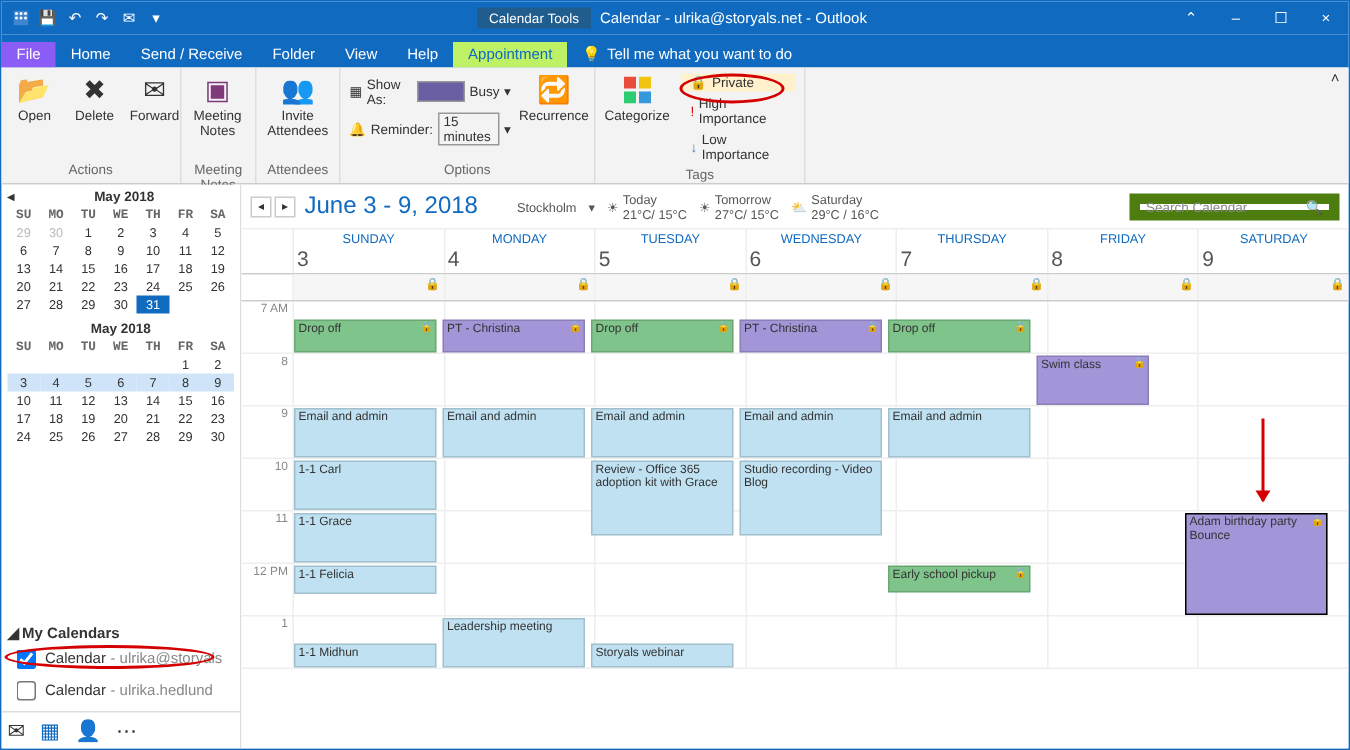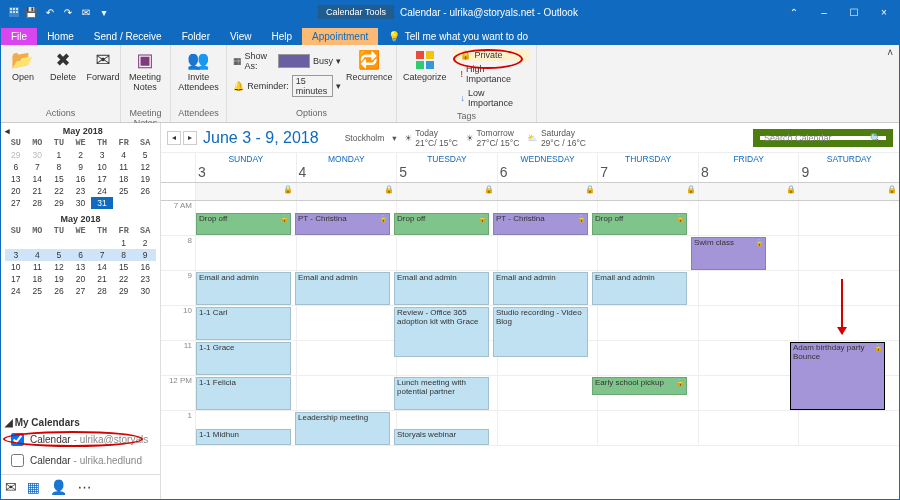--- a/index.html
+++ b/index.html
@@ -10,22 +10,22 @@
   .qat { display:flex; align-items:center; gap:4px; padding:0 6px; }
   .qat .ic { width:14px; height:14px; display:flex; align-items:center; justify-content:center; }
   .title-center { flex:1; display:flex; align-items:center; justify-content:center; gap:6px; }
   .context-tab { background:#215c8e; padding:2px 8px; font-size:9px; }
   .title-text { font-size:10px; }
   .win-btns { display:flex; }
   .win-btn { width:30px; height:22px; display:flex; align-items:center; justify-content:center; font-size:10px; }
   
   .menutabs { height:22px; background:#0f6ac0; display:flex; align-items:flex-end; color:#fff; font-size:10px; }
   .menutab { padding:3px 10px; text-align:center; position:relative; }
-  .menutab.file { background:#d946ef; }
-  .menutab.active { background:#fdba74; color:#0f6ac0; }
+  .menutab.file { background:#8b5cf6; }
+  .menutab.active { background:#bef264; color:#0f6ac0; }
   .tellme { padding:3px 10px; display:flex; align-items:center; gap:4px; }
   
   .ribbon { height:78px; background:#f3f3f3; border-bottom:1px solid #ccc; display:flex; position:relative; }
   .rgroup { border-right:1px solid #ddd; display:flex; flex-direction:column; padding:2px 4px 0; }
   .rgroup-body { flex:1; display:flex; align-items:flex-start; gap:4px; }
   .rgroup-label { text-align:center; font-size:9px; color:#666; height:14px; }
   .big-btn { display:flex; flex-direction:column; align-items:center; justify-content:flex-start; padding:2px 4px; gap:2px; min-width:36px; }
   .big-btn .ic { width:22px; height:22px; display:flex; align-items:center; justify-content:center; font-size:18px; }
   .big-btn .lbl { font-size:9px; text-align:center; line-height:1.1; }
   .opt-col { display:flex; flex-direction:column; gap:4px; padding:4px 2px; }
@@ -538,22 +538,21 @@
         <div class="evt blue" style="top:71px;height:33px;left:332px;width:95px"><span>Email and admin</span></div>
         <div class="evt blue" style="top:71px;height:33px;left:431px;width:95px"><span>Email and admin</span></div>
 
         <div class="evt blue" style="top:106px;height:33px;left:35px;width:95px"><span>1-1 Carl</span></div>
         <div class="evt blue" style="top:106px;height:50px;left:233px;width:95px"><span>Review - Office 365 adoption kit with Grace</span></div>
         <div class="evt blue" style="top:106px;height:50px;left:332px;width:95px"><span>Studio recording - Video Blog</span></div>
 
         <div class="evt blue" style="top:141px;height:33px;left:35px;width:95px"><span>1-1 Grace</span></div>
         <div class="evt purple" style="top:141px;height:68px;left:629px;width:95px;border:1px solid #000"><span>Adam birthday party Bounce</span><span class="lk">🔒</span></div>
 
-        <div class="evt blue" style="top:176px;height:33px;left:35px;width:95px"><span>1-1 Felicia</span></div>
-        <div class="evt blue" style="top:176px;height:33px;left:233px;width:95px"><span>Lunch meeting with potential partner</span></div>
+        <div class="evt blue" style="top:176px;height:19px;left:35px;width:95px"><span>1-1 Felicia</span></div>
         <div class="evt green" style="top:176px;height:18px;left:431px;width:95px"><span>Early school pickup</span><span class="lk">🔒</span></div>
 
         <div class="evt blue" style="top:211px;height:33px;left:134px;width:95px"><span>Leadership meeting</span></div>
         <div class="evt blue" style="top:228px;height:16px;left:35px;width:95px"><span>1-1 Midhun</span></div>
         <div class="evt blue" style="top:228px;height:16px;left:233px;width:95px"><span>Storyals webinar</span></div>
 
         <div class="arrow" style="top:78px;height:55px;left:680px"></div>
       </div>
 
     </div>

